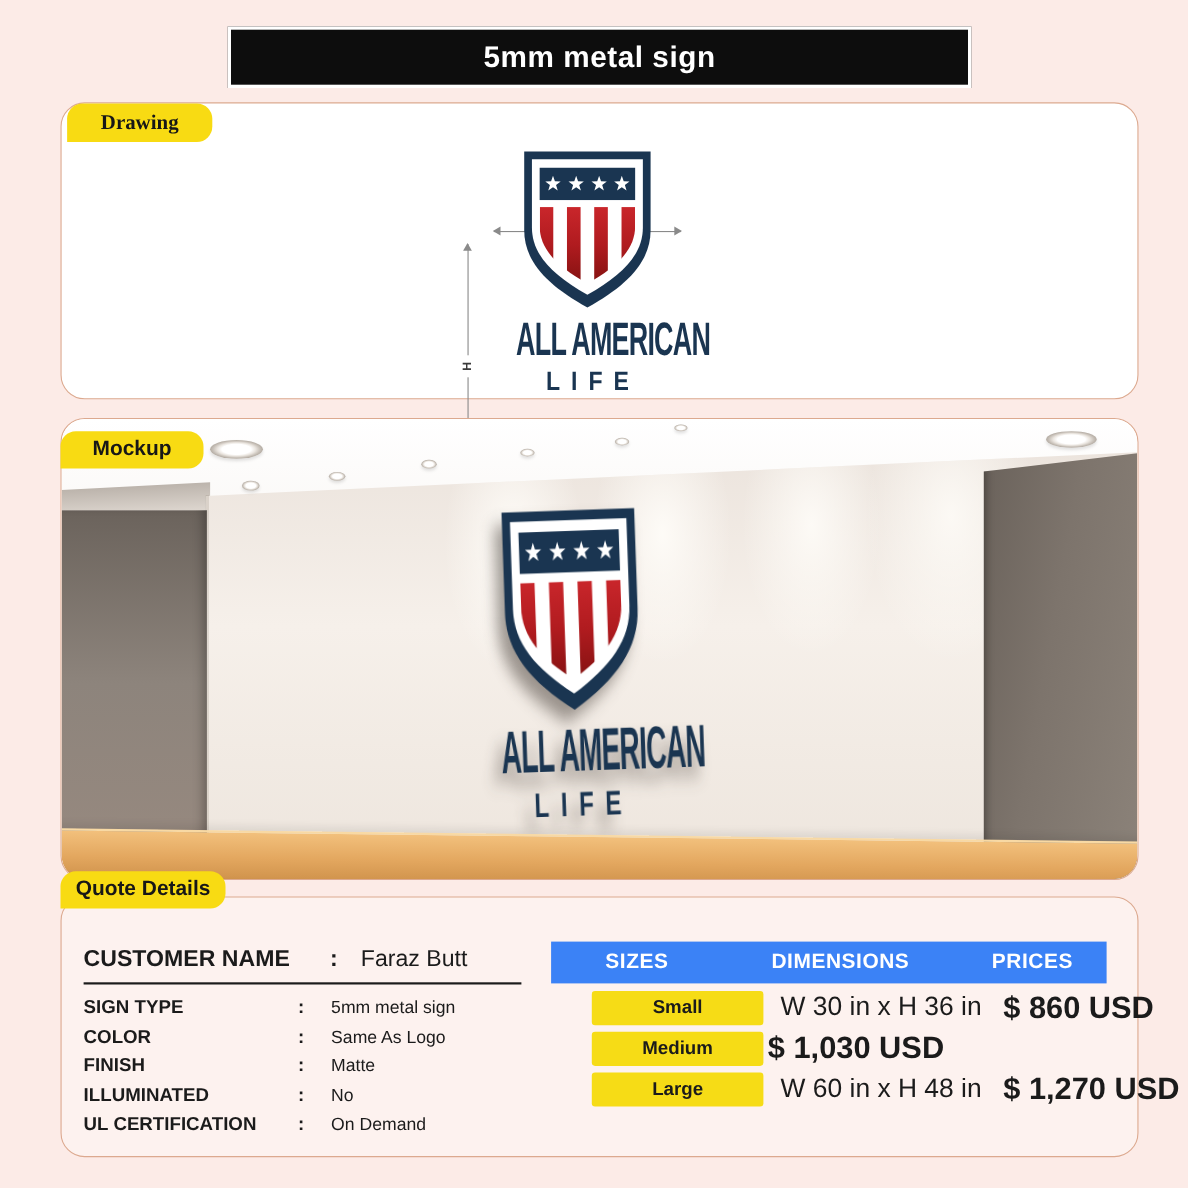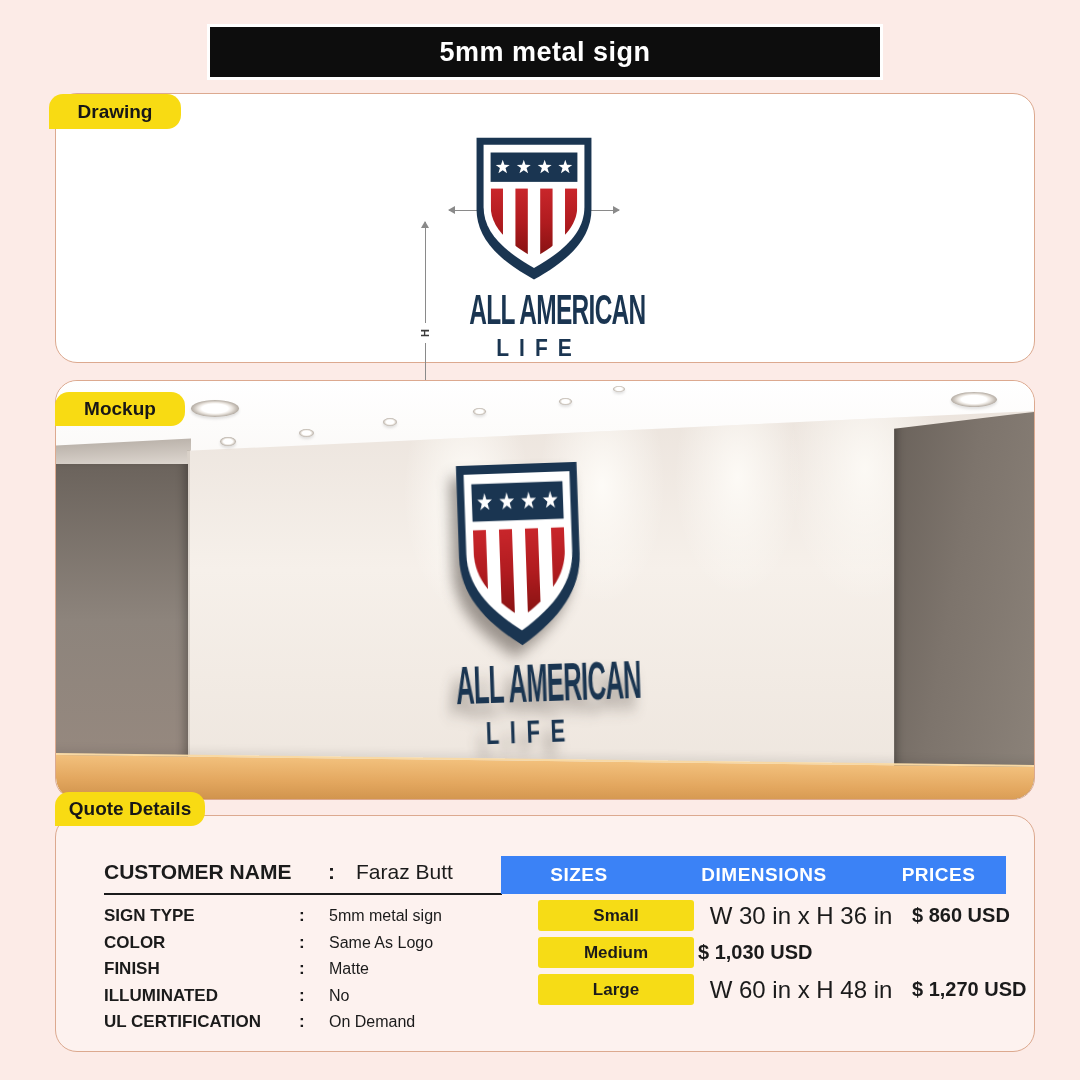--- a/index.html
+++ b/index.html
@@ -29,21 +29,21 @@
   .panel-drawing{top:93px;height:270px;}
   .panel-mockup{top:380px;height:420px;overflow:hidden;padding:0;}
   .panel-quote{top:815px;height:237px;background:#FDF2EF;}
   .tab{
     position:absolute;z-index:5;
     background:#F8DB13;color:#171717;
     font-size:19px;font-weight:800;
     display:flex;align-items:center;justify-content:center;
     border-radius:14px 14px 14px 0;
   }
-  .tab-drawing{left:49px;top:94px;width:132px;height:35px;}
+  .tab-drawing{left:61px;top:94px;width:132px;height:35px;font-family:Liberation Serif, serif;}
   .tab-mockup{left:55px;top:380px;width:130px;height:34px;margin-top:12px;}
   .tab-quote{left:55px;top:792px;width:150px;height:34px;}
 
   
   .logo{width:180px;text-align:center;}
   .logo svg{display:block;margin:0 auto;}
   .brand1{
     margin-top:5px;font-size:34px;font-weight:800;color:#1A3551;
     white-space:nowrap;letter-spacing:-1px;
     transform:scale(.72,1.25);transform-origin:50% 40%;
@@ -103,21 +103,21 @@
   .desk{position:absolute;left:-2%;bottom:-3.5%;width:104%;height:12.5%;
     transform:rotate(.7deg);
     border-top:2px solid #F8D9A4;
     background:linear-gradient(180deg,#F2C07C,#E3A75F 45%,#D2954E 78%,#B3793A);
     box-shadow:0 -4px 8px rgba(0,0,0,.08);z-index:4;}
   .light{position:absolute;border-radius:50%;
     background:radial-gradient(closest-side,#FFFFFF 55%,#EAE5DF 72%,#C9C2BA 88%,#B3ABA2);
     box-shadow:0 2px 3px rgba(0,0,0,.12);}
 
   
-  .cust{position:absolute;left:20px;top:44px;width:398px;margin-left:28px;}
+  .cust{position:absolute;left:20px;top:44px;width:398px;}
   .name-row{display:grid;grid-template-columns:224px 16px auto;align-items:baseline;
     padding-bottom:9px;border-bottom:2px solid #1b1b1b;}
   .name-label{font-size:21px;font-weight:800;}
   .name-colon{font-size:21px;font-weight:800;}
   .name-value{font-size:21px;font-weight:500;padding-left:12px;}
   .field-list{margin-top:11px;}
   .field-row{display:grid;grid-template-columns:195px 18px auto;align-items:baseline;
     margin-top:6.5px;}
   .field-label{font-size:17px;font-weight:800;}
   .field-colon{font-size:17px;font-weight:800;}
@@ -127,21 +127,21 @@
   .ptable{position:absolute;left:445px;top:40px;width:505px;}
   .ptable-head{height:38px;background:#3b82f6;display:grid;
     grid-template-columns:156px 214px 135px;align-items:center;}
   .ptable-head div{color:#fff;font-size:19px;font-weight:800;text-align:center;letter-spacing:.5px;}
   .ptable-row{display:grid;grid-template-columns:156px 214px 135px;align-items:center;
     height:31px;margin-top:6px;padding-left:37px;}
   .ptable-row:first-of-type{margin-top:15px;}
   .size-chip{background:#F6DC16;height:31px;display:flex;align-items:center;justify-content:center;
     font-size:17px;font-weight:800;border-radius:3px;}
   .dim-cell{font-size:24px;font-weight:400;text-align:center;white-space:nowrap;}
-  .price-cell{font-size:20px;font-weight:800;text-align:left;padding-left:4px;white-space:nowrap;}
+  .price-cell{font-size:28px;font-weight:800;text-align:left;padding-left:4px;white-space:nowrap;}
 </style>
 </head>
 <body>
 
 <div class="page">
 
   <div class="title-bar">
     <span>5mm metal sign</span>
   </div>
 

